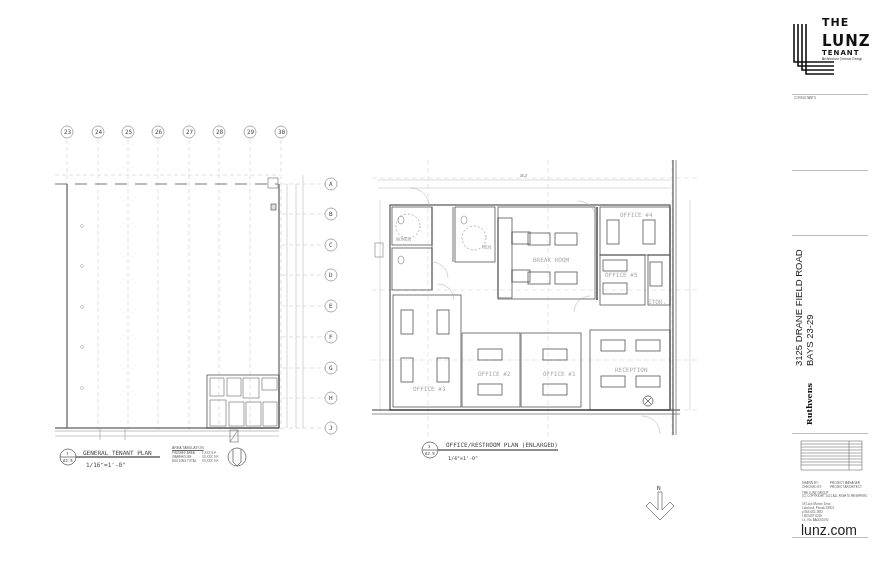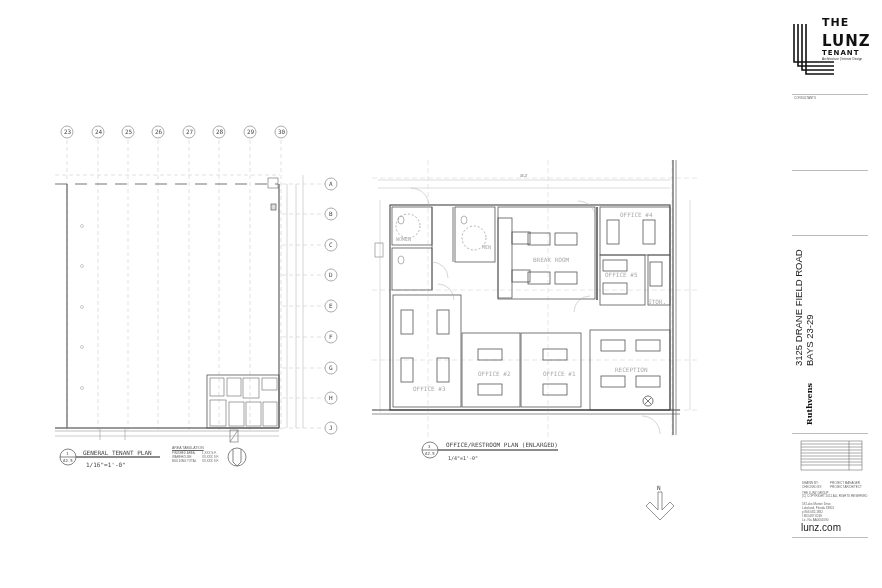--- a/index.html
+++ b/index.html
@@ -307,16 +307,16 @@
   <span class="small" style="left:802px;top:485px;">CHECKED BY:</span>
   <span class="small" style="left:830px;top:481px;">PROJECT MANAGER</span>
   <span class="small" style="left:830px;top:485px;">PROJECT ARCHITECT</span>
   <span class="small" style="left:802px;top:491px;">THE LUNZ GROUP</span>
   <span class="small" style="left:802px;top:494px;">(C) COPYRIGHT 2011 ALL RIGHTS RESERVED</span>
   <span class="small" style="left:802px;top:502px;">58 Lake Morton Drive</span>
   <span class="small" style="left:802px;top:506px;">Lakeland, Florida 33801</span>
   <span class="small" style="left:802px;top:510px;">p 863.682.1882</span>
   <span class="small" style="left:802px;top:514px;">f 863.687.8249</span>
   <span class="small" style="left:802px;top:518px;">Lic. No. AA0001090</span>
-  <span class="abs" style="left:801px;top:522px;font-size:10px;color:#222;">lunz.com</span>
+  <span class="abs" style="left:801px;top:522px;font-size:14px;color:#222;">lunz.com</span>
 
   <div class="tb-rule" style="top:537px;"></div>
 </div>
 
 </body></html>

